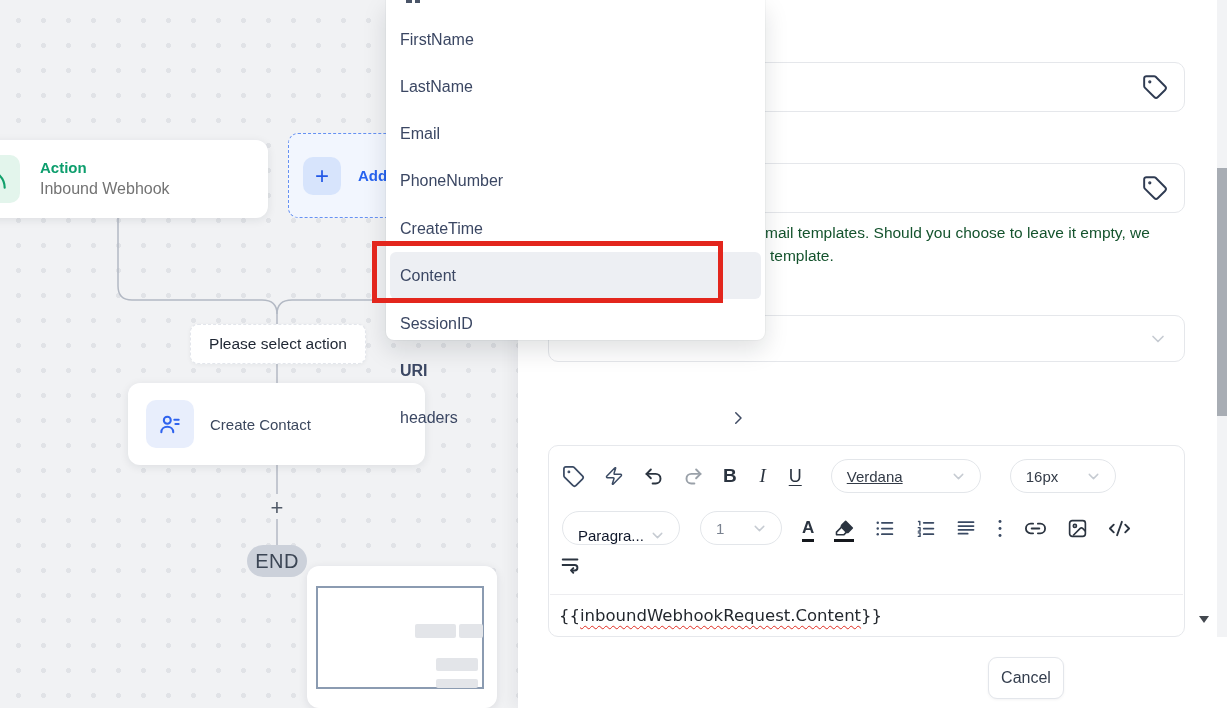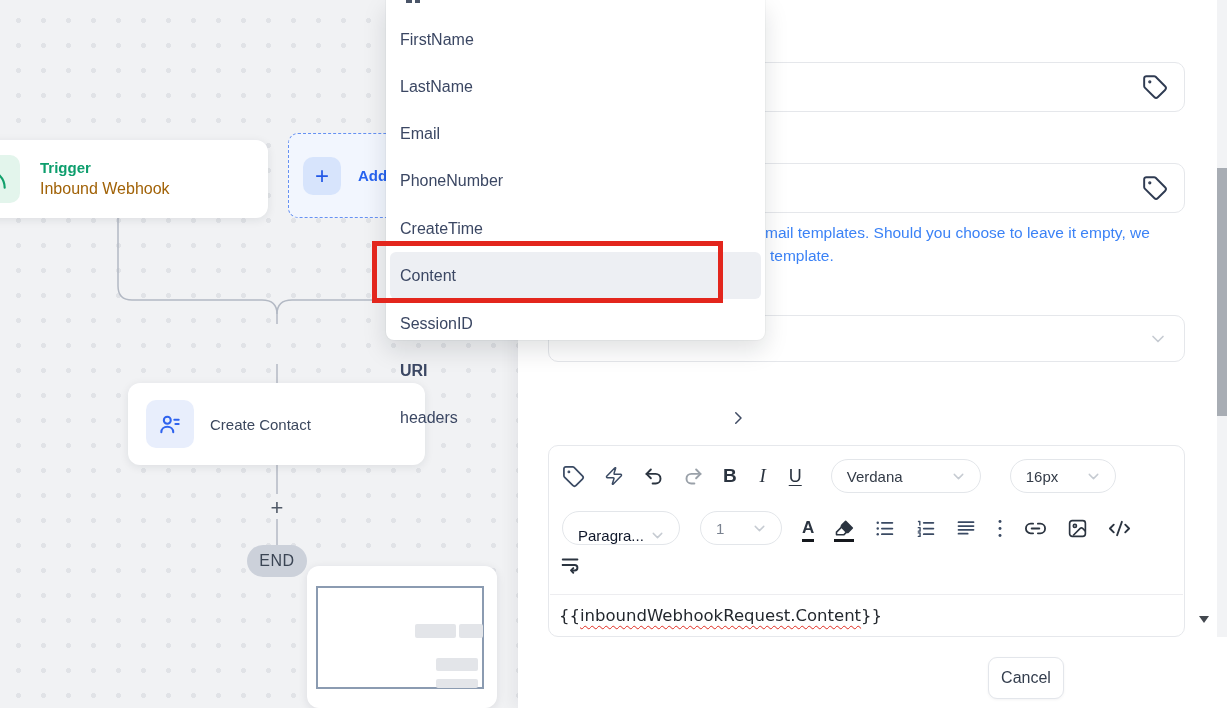--- a/index.html
+++ b/index.html
@@ -15,57 +15,57 @@
   .connectors { position:absolute; left:0; top:0; width:518px; height:708px; }
 
   .node { position:absolute; background:#fff; border-radius:12px;
     box-shadow:0 2px 10px rgba(25,32,45,.09); display:flex; align-items:center; }
   .trigger-node { left:-44px; top:140px; width:312px; height:78px; padding-left:16px; }
   .icon-sq { width:48px; height:48px; border-radius:10px; display:flex; align-items:center; justify-content:center; flex:0 0 auto; }
   .trigger-icon-bg { background:#e3f5ec; color:#12a06b; }
   .contact-icon-bg { background:#e8eefc; color:#2f63ee; }
   .node-text { margin-left:20px; line-height:1.25; }
   .trigger-title { font-size:15px; font-weight:700; color:#0d9e6d; }
-  .trigger-sub { font-size:16px; color:#a16207; margin-top:1px; }
+  .trigger-sub { font-size:16px; color:#737373; margin-top:1px; }
 
   .add-node { left:288px; top:133px; width:200px; height:85px; position:absolute;
     border:1.5px dashed #6691f2; border-radius:10px; background:#f2f6fe;
     display:flex; align-items:center; padding-left:14px; }
   .add-plus-sq { width:38px; height:38px; border-radius:10px; background:#d7e4fc;
     color:#2257e6; font-size:24px; font-weight:400; display:flex; align-items:center; justify-content:center; }
   .add-label { color:#2763f0; font-size:15px; font-weight:700; margin-left:17px; }
 
   .select-action-label { left:190px; top:324px; width:176px; height:40px; position:absolute;
     background:#fff; border:1px dashed #e3e6ec; border-radius:8px;
     display:flex; align-items:center; justify-content:center;
     font-size:15.5px; color:#1d2532; box-shadow:0 1px 4px rgba(25,32,45,.05); }
 
   .contact-node { left:128px; top:383px; width:297px; height:82px; padding-left:18px; }
   .contact-label { font-size:15px; color:#3c485e; margin-left:16px; }
 
   .connector-plus { left:266px; top:495px; position:absolute; font-size:22px; color:#515a68; width:22px; text-align:center; }
   .end-badge { left:247px; top:545px; width:60px; height:32px; position:absolute;
     background:#ccd1da; border-radius:16px; display:flex; align-items:center; justify-content:center;
-    font-size:16px; color:#3b4554; letter-spacing:.5px; }
+    font-size:20px; color:#3b4554; letter-spacing:.5px; }
 
   .preview-card { left:307px; top:566px; width:190px; height:142px; position:absolute;
     background:#fff; border-radius:12px; box-shadow:0 2px 10px rgba(25,32,45,.10); }
   .preview-frame { position:absolute; left:9px; top:20px; width:168px; height:103px;
     border:2px solid #8b9bb1; background:#fff; }
   .pv-bar { position:absolute; background:#e3e5e9; border-radius:2px; }
 
   
   .panel { position:absolute; left:518px; top:0; width:709px; height:708px; background:#fff;
     box-shadow:-6px 0 14px rgba(20,25,35,.05); }
   .field { position:absolute; background:#fff; border:1px solid #e5e7eb; border-radius:10px; }
   .field-1 { left:548px; top:62px; width:637px; height:50px; }
   .field-2 { left:548px; top:163px; width:637px; height:50px; }
   .field .tag-ic { position:absolute; right:16px; top:50%; transform:translateY(-50%); color:#2f3b52; }
 
-  .desc { position:absolute; left:548px; top:221px; width:620px; color:#3b82f6; font-size:15.5px; line-height:23px; }
+  .desc { position:absolute; left:548px; top:221px; width:620px; color:#14532d; font-size:15.5px; line-height:23px; }
   .desc .l1 { padding-left:217px; }
   .desc .l2 { padding-left:222px; }
 
   .tpl-select { left:548px; top:315px; width:637px; height:47px; position:absolute;
     background:#fff; border:1px solid #e5e7eb; border-radius:10px; }
   .tpl-select .chev { position:absolute; right:16px; top:50%; transform:translateY(-50%); color:#c6cbd2; }
 
   
   .editor { position:absolute; left:548px; top:445px; width:637px; height:192px;
     border:1px solid #e6e8ec; border-radius:10px; background:#fff; }
@@ -74,21 +74,21 @@
   .tb-row2 { left:13px; top:65px; height:34px; gap:20px; }
   .tb-row3 { left:11px; top:106px; height:24px; }
   .tb-btn { display:flex; align-items:center; justify-content:center; color:#2b3440; cursor:pointer; }
   .tb-btn.slate { color:#3a4a63; }
   .tb-btn.muted { color:#9aa1a9; }
   .tb-b { font-size:19px; font-weight:700; }
   .tb-i { font-size:19px; font-style:italic; font-family:"Liberation Serif", serif; width:14px; }
   .tb-u { font-size:18px; text-decoration:underline; text-underline-offset:3px; }
   .tb-pill { border:1px solid #e3e6ea; border-radius:17px; height:34px; display:flex; align-items:center;
     justify-content:space-between; padding:0 13px 0 15px; font-size:15px; color:#333b47; background:#fff; }
-  .pill-font { width:150px; margin-left:10px; }
+  .pill-font { width:150px; margin-left:10px;text-decoration:underline; }
   .pill-size { width:106px; margin-left:10px; }
   .pill-para { width:118px; color:#0f172a;align-items:flex-end; }
   .pill-line { width:82px; margin-left:0; color:#79818f; }
   .pill-chev { color:#c6cbd2; }
   .underbar { position:relative; }
   .underbar::after { content:""; position:absolute; left:0; right:0; bottom:-4px; height:3px; background:#15181d; }
   .editor-divider { position:absolute; left:1px; right:1px; top:148px; height:1px; background:#ededf0; }
   .editor-content { position:absolute; left:10px; top:160px; font-family:"DejaVu Sans", sans-serif;
     font-size:16.5px; color:#23282e; }
   .squiggle { text-decoration-line:underline; text-decoration-style:wavy; text-decoration-color:#e02b20;
@@ -140,30 +140,31 @@
 
     <div class="node trigger-node">
       <div class="icon-sq trigger-icon-bg">
         <svg width="26" height="26" viewBox="0 0 24 24" fill="none" stroke="currentColor" stroke-width="2" stroke-linecap="round">
           <path d="M4 11a9 9 0 0 1 9 9"></path>
             <path d="M4 4a16 16 0 0 1 16 16"></path>
           <circle cx="5" cy="19" r="1.8" fill="currentColor" stroke="none"></circle>
         </svg>
       </div>
       <div class="node-text">
-        <div class="trigger-title">Trigger</div>
+        <div class="trigger-title">Action</div>
         <div class="trigger-sub">Inbound Webhook</div>
       </div>
     </div>
 
     <div class="add-node">
       <div class="add-plus-sq">+</div>
       <div class="add-label">Add</div>
     </div>
 
+    <div class="select-action-label">Please select action</div>
 
     <div class="node contact-node">
       <div class="icon-sq contact-icon-bg">
         <svg width="26" height="26" viewBox="0 0 24 24" fill="none" stroke="currentColor" stroke-width="1.9" stroke-linecap="round">
           <circle cx="9.5" cy="8.5" r="3.2"></circle>
           <path d="M4 19.5c0-3 2.5-5 5.5-5s5.5 2 5.5 5"></path>
           <line x1="16" y1="8" x2="20" y2="8"></line>
             <line x1="17" y1="12" x2="20" y2="12"></line>
         </svg>
       </div>

